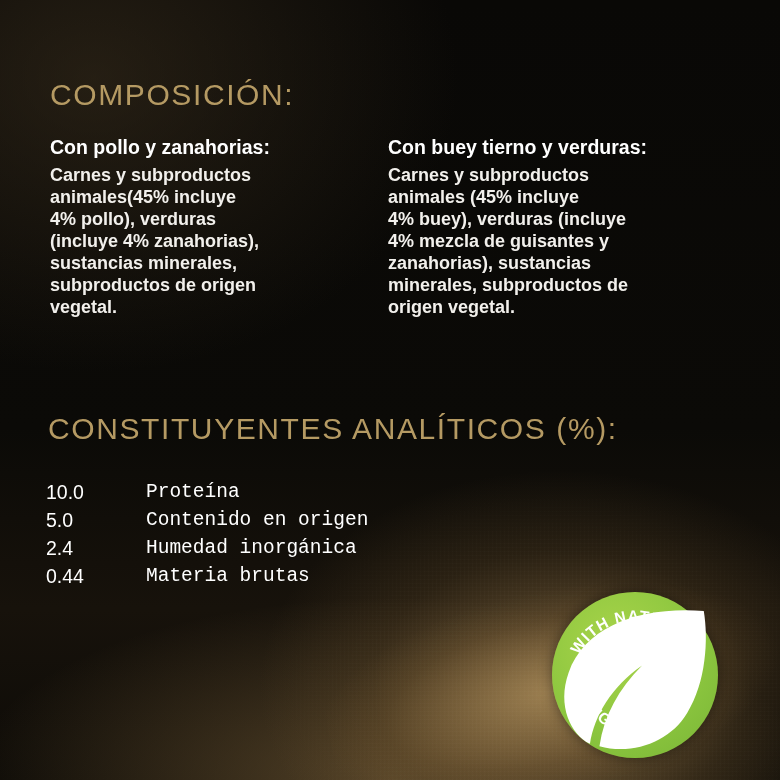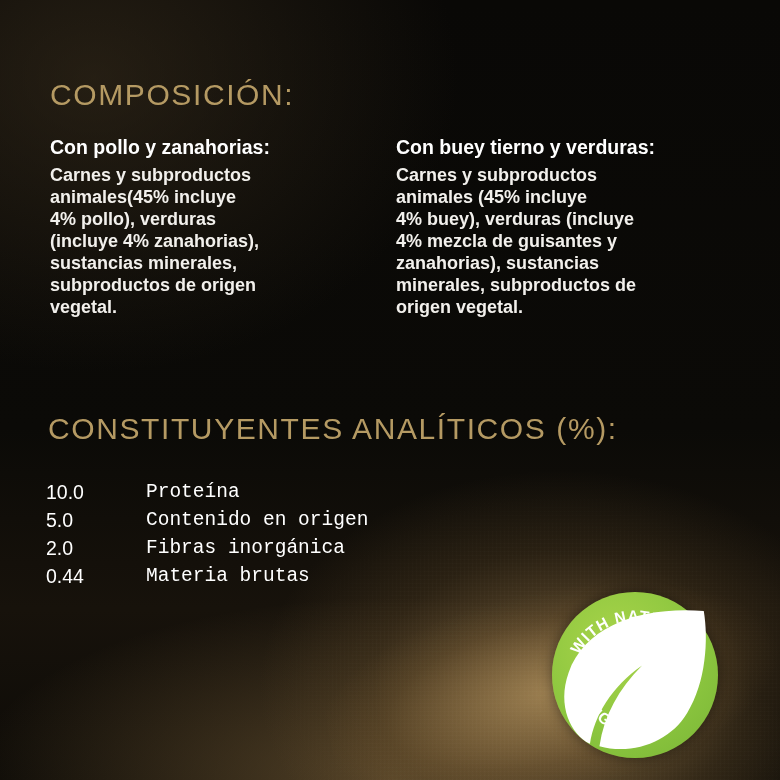--- a/index.html
+++ b/index.html
@@ -43,21 +43,21 @@
     color: #b59a63;
     font-size: 30px;
     letter-spacing: 1.6px;
     font-weight: 400;
   }
   #composition-title { left: 50px; top: 78px; }
   #analytical-title  { left: 48px; top: 412px; }
 
   .col { position: absolute; width: 300px; }
   #col-left  { left: 50px; top: 134px; }
-  #col-right { left: 396px; top: 134px; }
+  #col-right { left: 388px; top: 134px; }
 
   .variant-heading {
     color: #ffffff;
     font-size: 19.5px;
     font-weight: 700;
     line-height: 26px;
     margin-bottom: 4px;
   }
   .variant-body {
     color: #f2f0ec;
@@ -145,22 +145,22 @@
       <tbody>
         <tr>
           <td class="value">10.0</td>
           <td class="label">Proteína</td>
         </tr>
         <tr>
           <td class="value">5.0</td>
           <td class="label">Contenido en origen</td>
         </tr>
         <tr>
-          <td class="value">2.0</td>
-          <td class="label">Fibras inorgánica</td>
+          <td class="value">2.4</td>
+          <td class="label">Humedad inorgánica</td>
         </tr>
         <tr>
           <td class="value">0.44</td>
           <td class="label">Materia brutas</td>
         </tr>
       </tbody>
     </table>
 
     <div id="badge">
       <svg viewBox="0 0 166 166" xmlns="http://www.w3.org/2000/svg">

